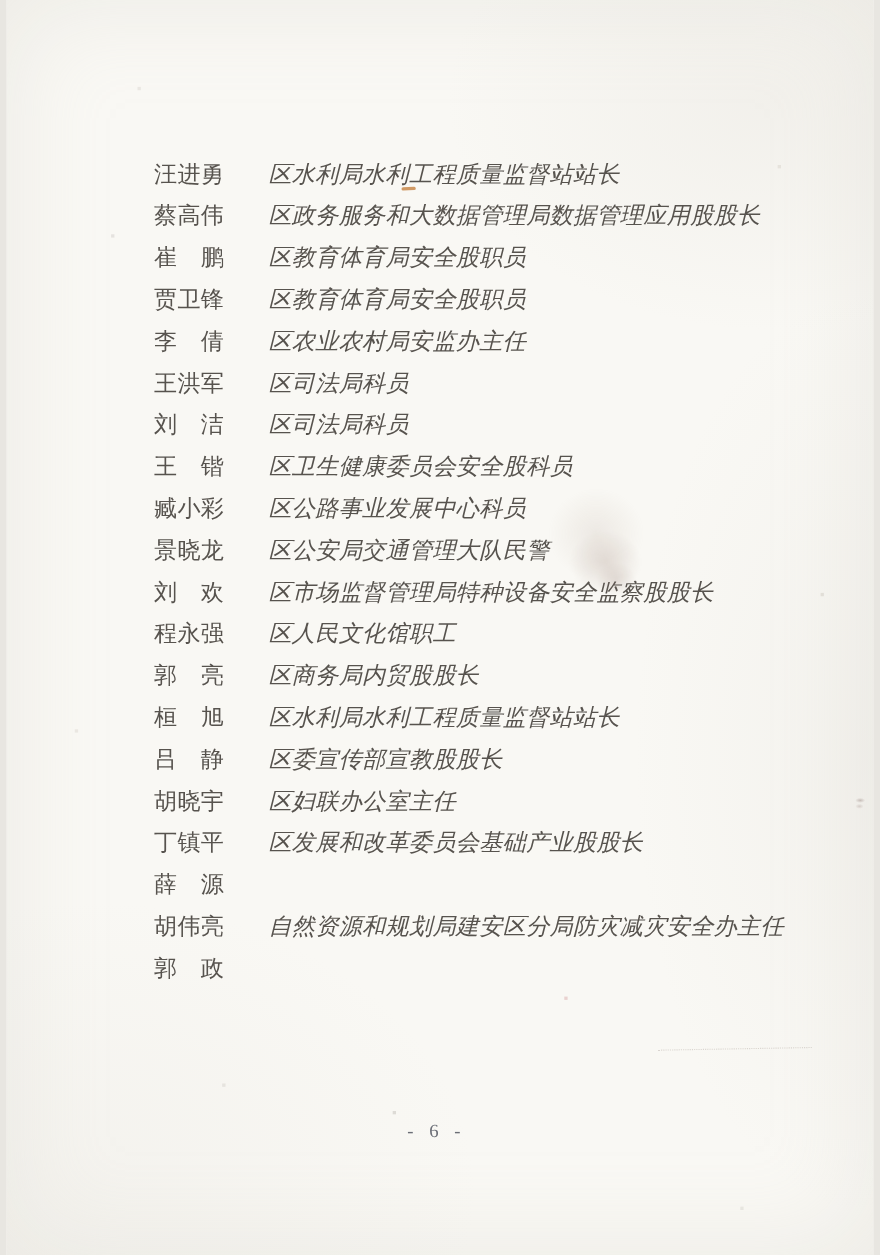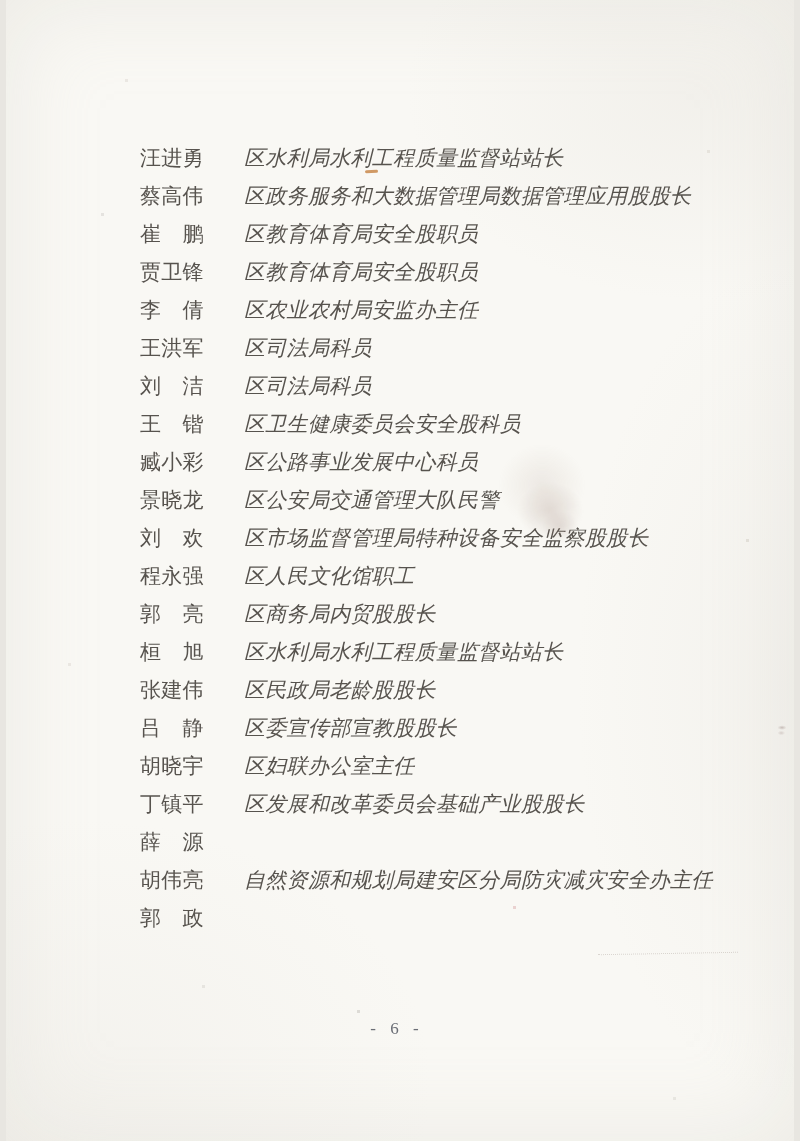--- a/index.html
+++ b/index.html
@@ -196,24 +196,20 @@
   <div class="row">
     <span class="name">郭　亮</span>
     <span class="title">区商务局内贸股股长</span>
   </div>
 
   <div class="row">
     <span class="name">桓　旭</span>
     <span class="title">区水利局水利工程质量监督站站长</span>
   </div>
 
-  <div class="row">
-    <span class="name">张建伟</span>
-    <span class="title">区民政局老龄股股长</span>
-  </div>
 
   <div class="row">
     <span class="name">吕　静</span>
     <span class="title">区委宣传部宣教股股长</span>
   </div>
 
   <div class="row">
     <span class="name">胡晓宇</span>
     <span class="title">区妇联办公室主任</span>
   </div>

